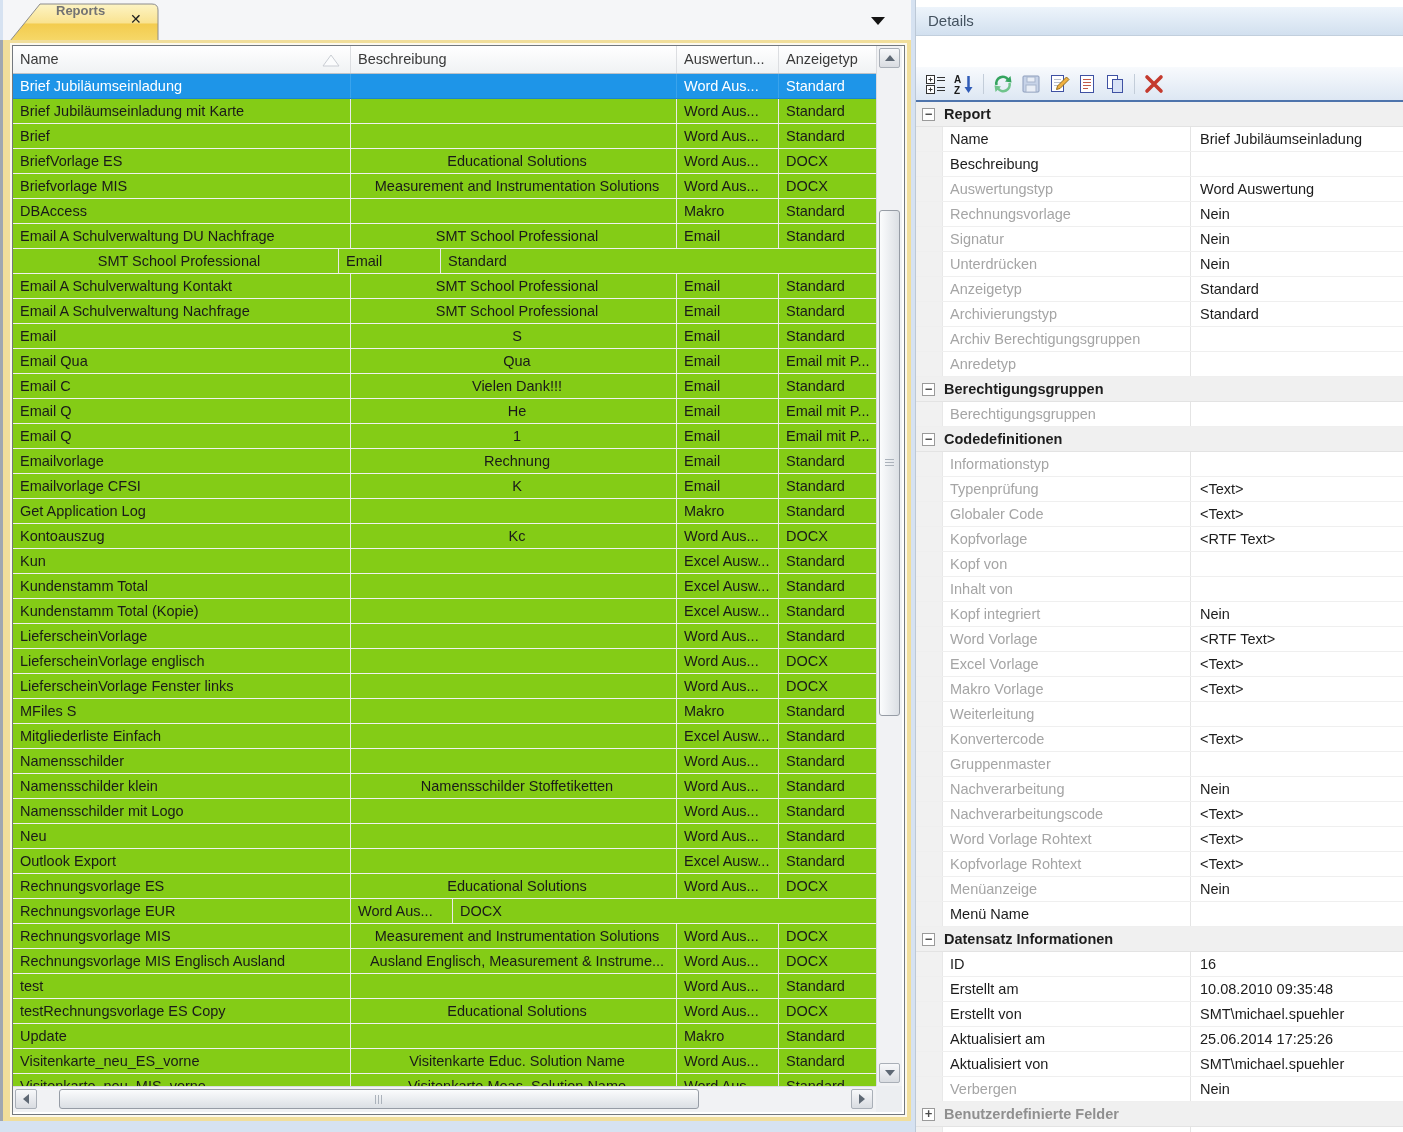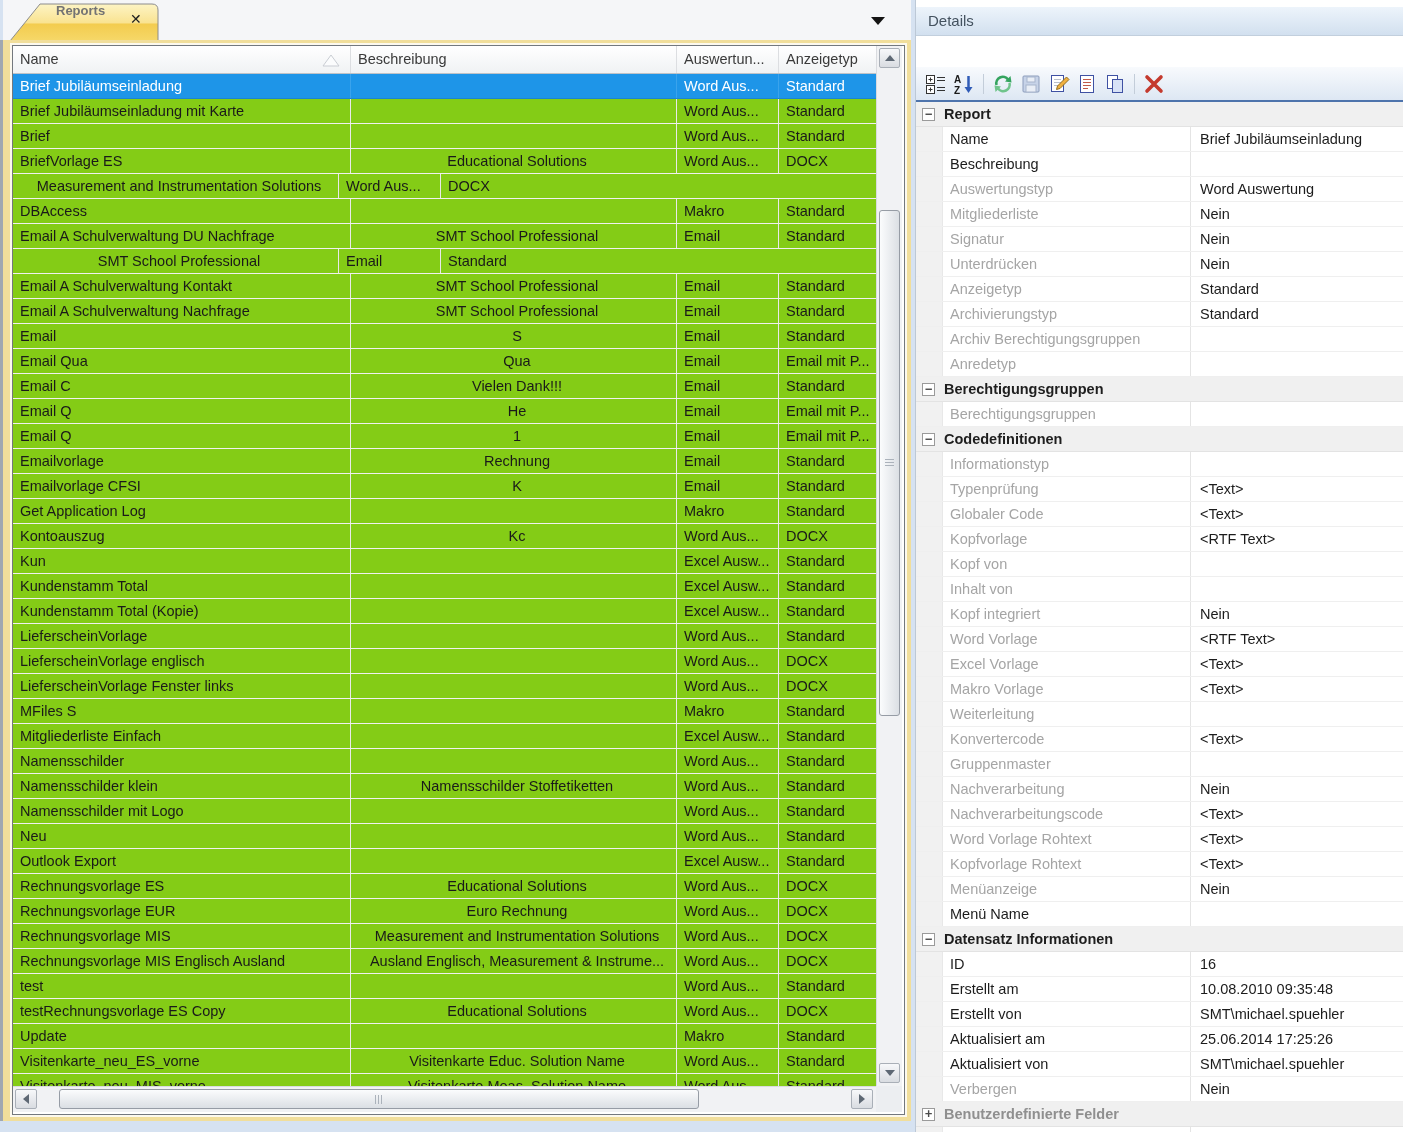--- a/index.html
+++ b/index.html
@@ -145,20 +145,21 @@
             <div class="gc gc-typ">Word Aus...</div>
             <div class="gc gc-anz">Standard</div>
           </div>
           <div class="grow">
             <div class="gc gc-name">BriefVorlage ES</div>
             <div class="gc gc-desc">Educational Solutions</div>
             <div class="gc gc-typ">Word Aus...</div>
             <div class="gc gc-anz">DOCX</div>
           </div>
           <div class="grow">
+            <div class="gc gc-name">Briefvorlage MIS</div>
             <div class="gc gc-desc">Measurement and Instrumentation Solutions</div>
             <div class="gc gc-typ">Word Aus...</div>
             <div class="gc gc-anz">DOCX</div>
           </div>
           <div class="grow">
             <div class="gc gc-name">DBAccess</div>
             <div class="gc gc-desc"></div>
             <div class="gc gc-typ">Makro</div>
             <div class="gc gc-anz">Standard</div>
           </div>
@@ -318,21 +319,20 @@
             <div class="gc gc-anz">Standard</div>
           </div>
           <div class="grow">
             <div class="gc gc-name">Rechnungsvorlage ES</div>
             <div class="gc gc-desc">Educational Solutions</div>
             <div class="gc gc-typ">Word Aus...</div>
             <div class="gc gc-anz">DOCX</div>
           </div>
           <div class="grow">
             <div class="gc gc-name">Rechnungsvorlage EUR</div>
-            <div class="gc gc-desc">Euro Rechnung</div>
             <div class="gc gc-typ">Word Aus...</div>
             <div class="gc gc-anz">DOCX</div>
           </div>
           <div class="grow">
             <div class="gc gc-name">Rechnungsvorlage MIS</div>
             <div class="gc gc-desc">Measurement and Instrumentation Solutions</div>
             <div class="gc gc-typ">Word Aus...</div>
             <div class="gc gc-anz">DOCX</div>
           </div>
           <div class="grow">
@@ -480,21 +480,21 @@
         <div class="plab">Beschreibung</div>
         <div class="pval"></div>
       </div>
       <div class="prow">
         <div class="pgut"></div>
         <div class="plab dim">Auswertungstyp</div>
         <div class="pval">Word Auswertung</div>
       </div>
       <div class="prow">
         <div class="pgut"></div>
-        <div class="plab dim">Mitgliederliste</div>
+        <div class="plab dim">Rechnungsvorlage</div>
         <div class="pval">Nein</div>
       </div>
       <div class="prow">
         <div class="pgut"></div>
         <div class="plab dim">Signatur</div>
         <div class="pval">Nein</div>
       </div>
       <div class="prow">
         <div class="pgut"></div>
         <div class="plab dim">Unterdrücken</div>

